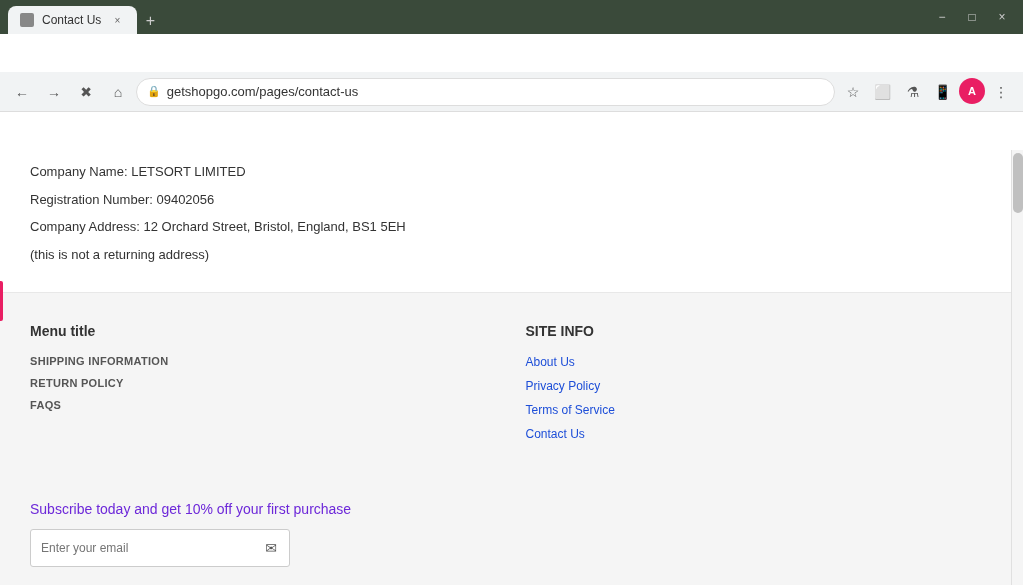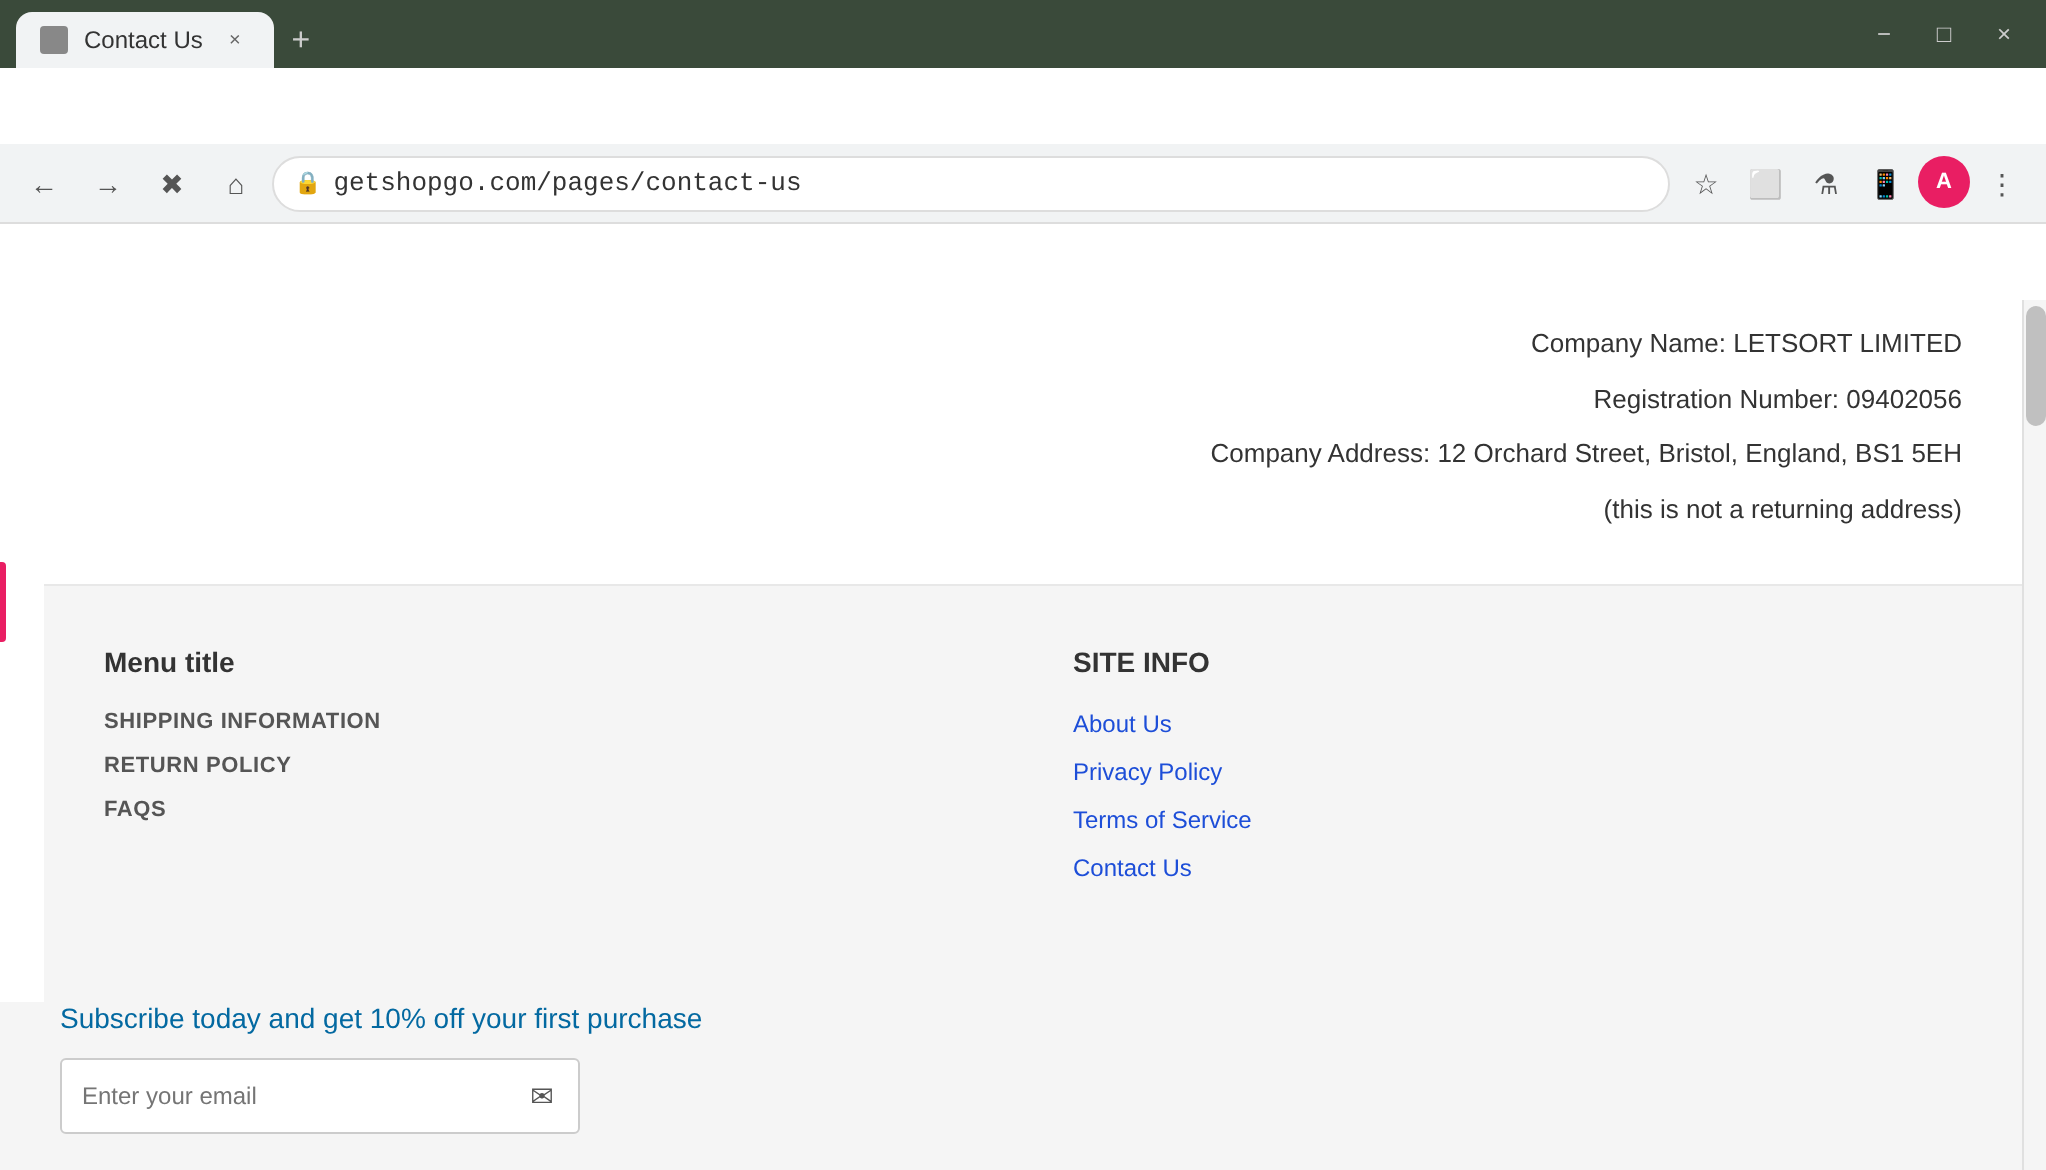--- a/index.html
+++ b/index.html
@@ -54,21 +54,21 @@
     }
     .nav-btn {
       width: 28px; height: 28px; display: flex; align-items: center; justify-content: center;
       border-radius: 50%; color: #555; font-size: 14px; cursor: pointer;
     }
     .address-bar {
       flex: 1; height: 28px; background: #fff; border: 1px solid #ddd; border-radius: 14px;
       display: flex; align-items: center; padding: 0 10px; gap: 6px; font-size: 13px; color: #333;
     }
     .address-lock { color: #555; font-size: 11px; }
-    .address-text { font-size: 13px; color: #333; font-family: Liberation Mono, monospace; }
+    .address-text { font-size: 13px; color: #333; }
     .nav-actions { display: flex; gap: 2px; }
     .nav-action-btn {
       width: 28px; height: 28px; display: flex; align-items: center; justify-content: center;
       border-radius: 50%; color: #555; font-size: 14px; cursor: pointer;
     }
     .profile-btn {
       width: 26px; height: 26px; border-radius: 50%; background: #e91e63; display: flex; align-items: center; justify-content: center; color: #fff; font-size: 11px; font-weight: bold; cursor: pointer;
     }
 
     
@@ -111,29 +111,27 @@
     }
 
     .company-info {
       padding: 12px 30px 20px 30px;
     }
     .company-info p {
       font-size: 13px;
       color: #333;
       margin-bottom: 8px;
       line-height: 1.5;
-      text-align: right;
     }
 
     
     .footer {
       background: #f5f5f5;
       border-top: 1px solid #e8e8e8;
       padding: 30px 30px 20px 30px;
-      margin-left: 22px;
     }
     .footer-top {
       display: flex;
       gap: 40px;
       margin-bottom: 30px;
     }
     .footer-col { flex: 1; }
     .footer-col-title {
       font-size: 14px;
       font-weight: bold;
@@ -157,21 +155,21 @@
       text-decoration: none;
       margin-bottom: 10px;
     }
 
     .subscribe-section {
       padding: 0 30px 20px 30px;
       background: #f5f5f5;
     }
     .subscribe-title {
       font-size: 14px;
-      color: #0369a1;
+      color: #6d28d9;
       margin-bottom: 12px;
     }
     .subscribe-form {
       display: flex;
       border: 1px solid #ccc;
       background: #fff;
       width: 260px;
       height: 38px;
       border-radius: 3px;
     }

